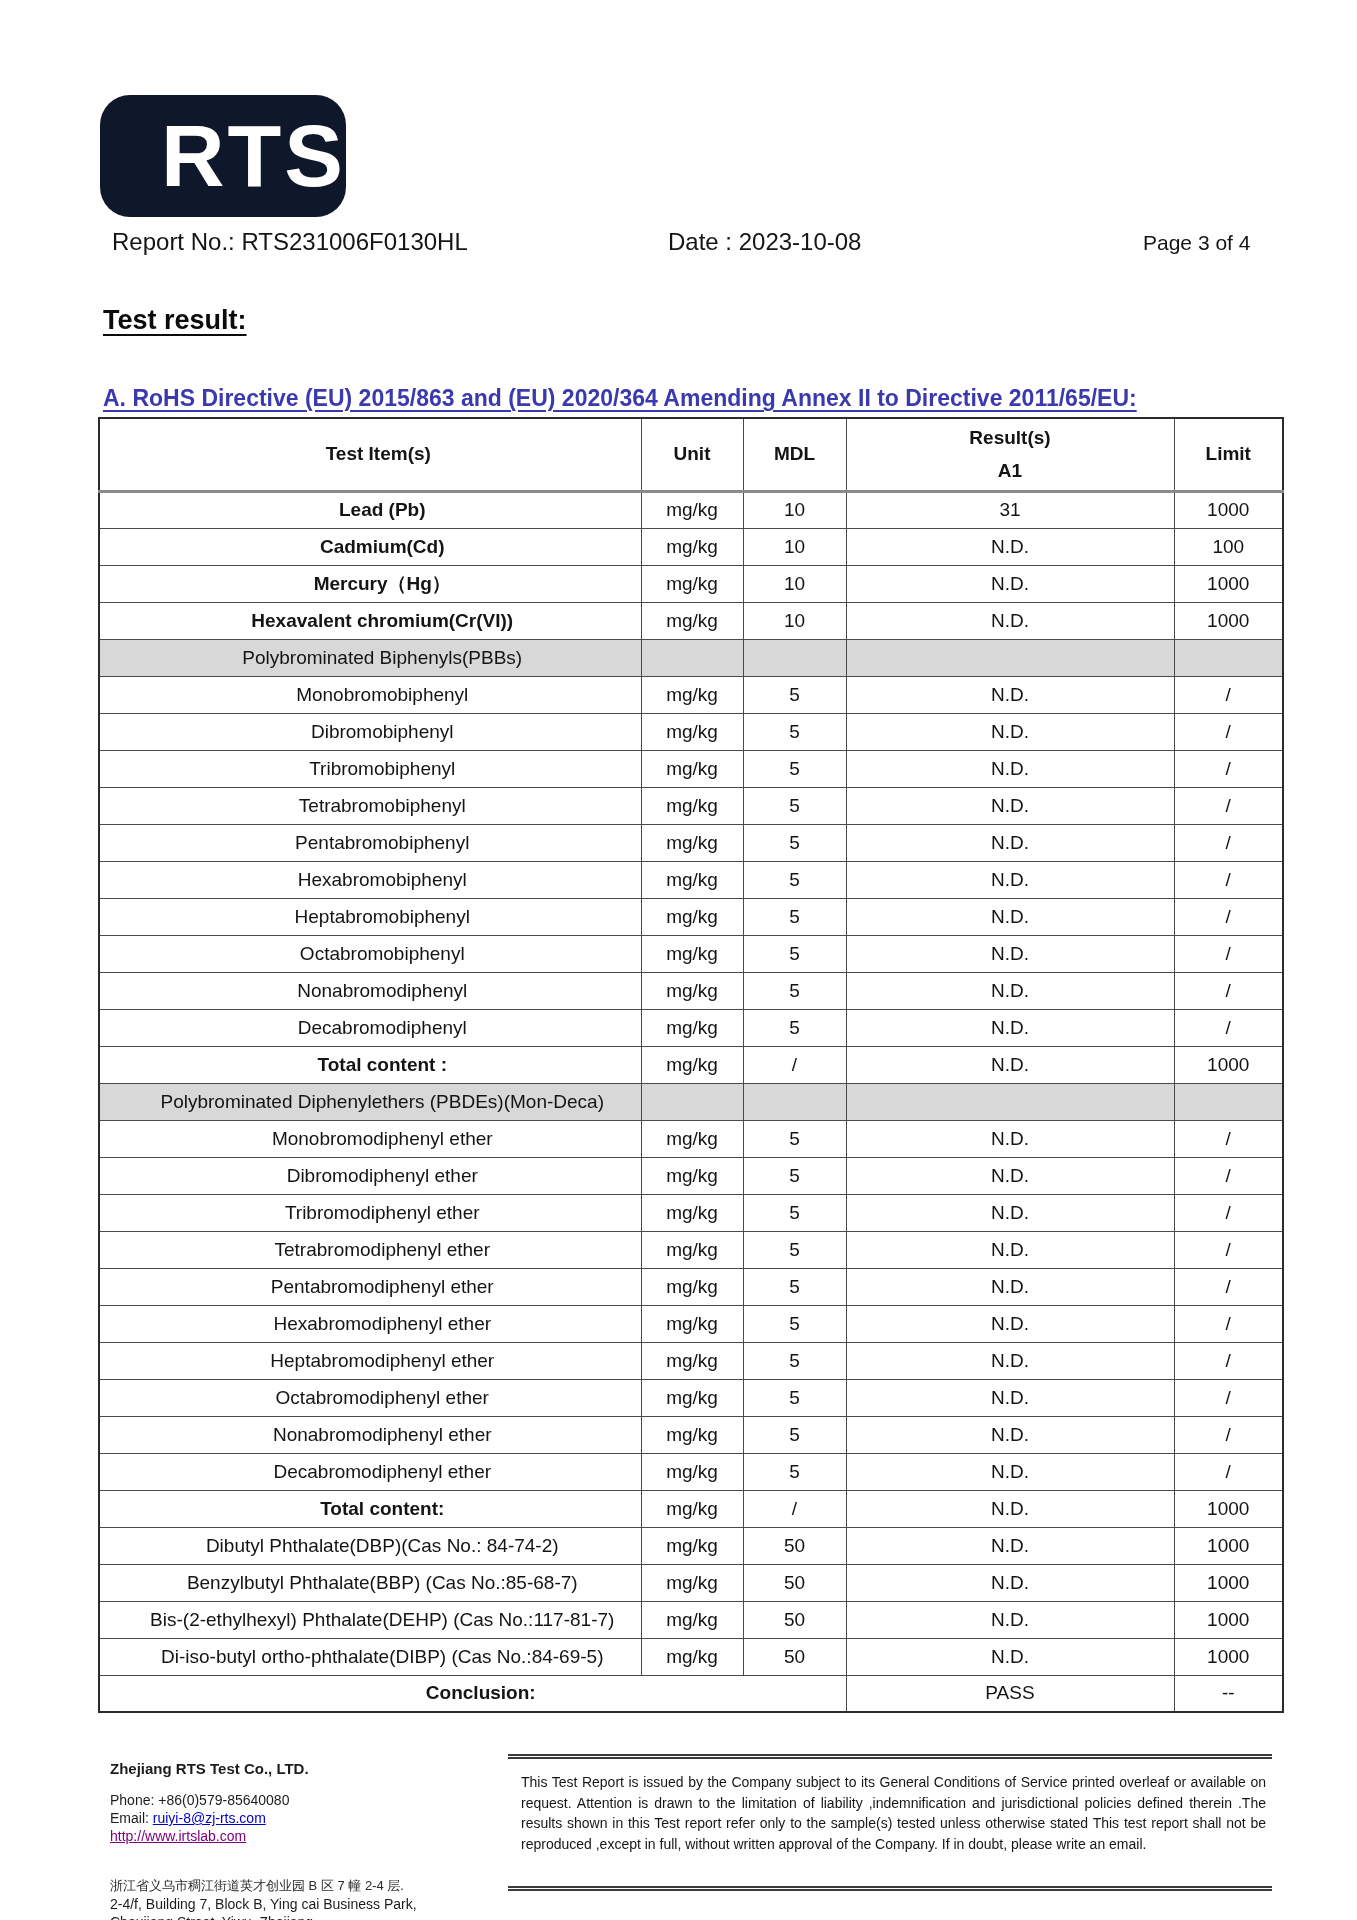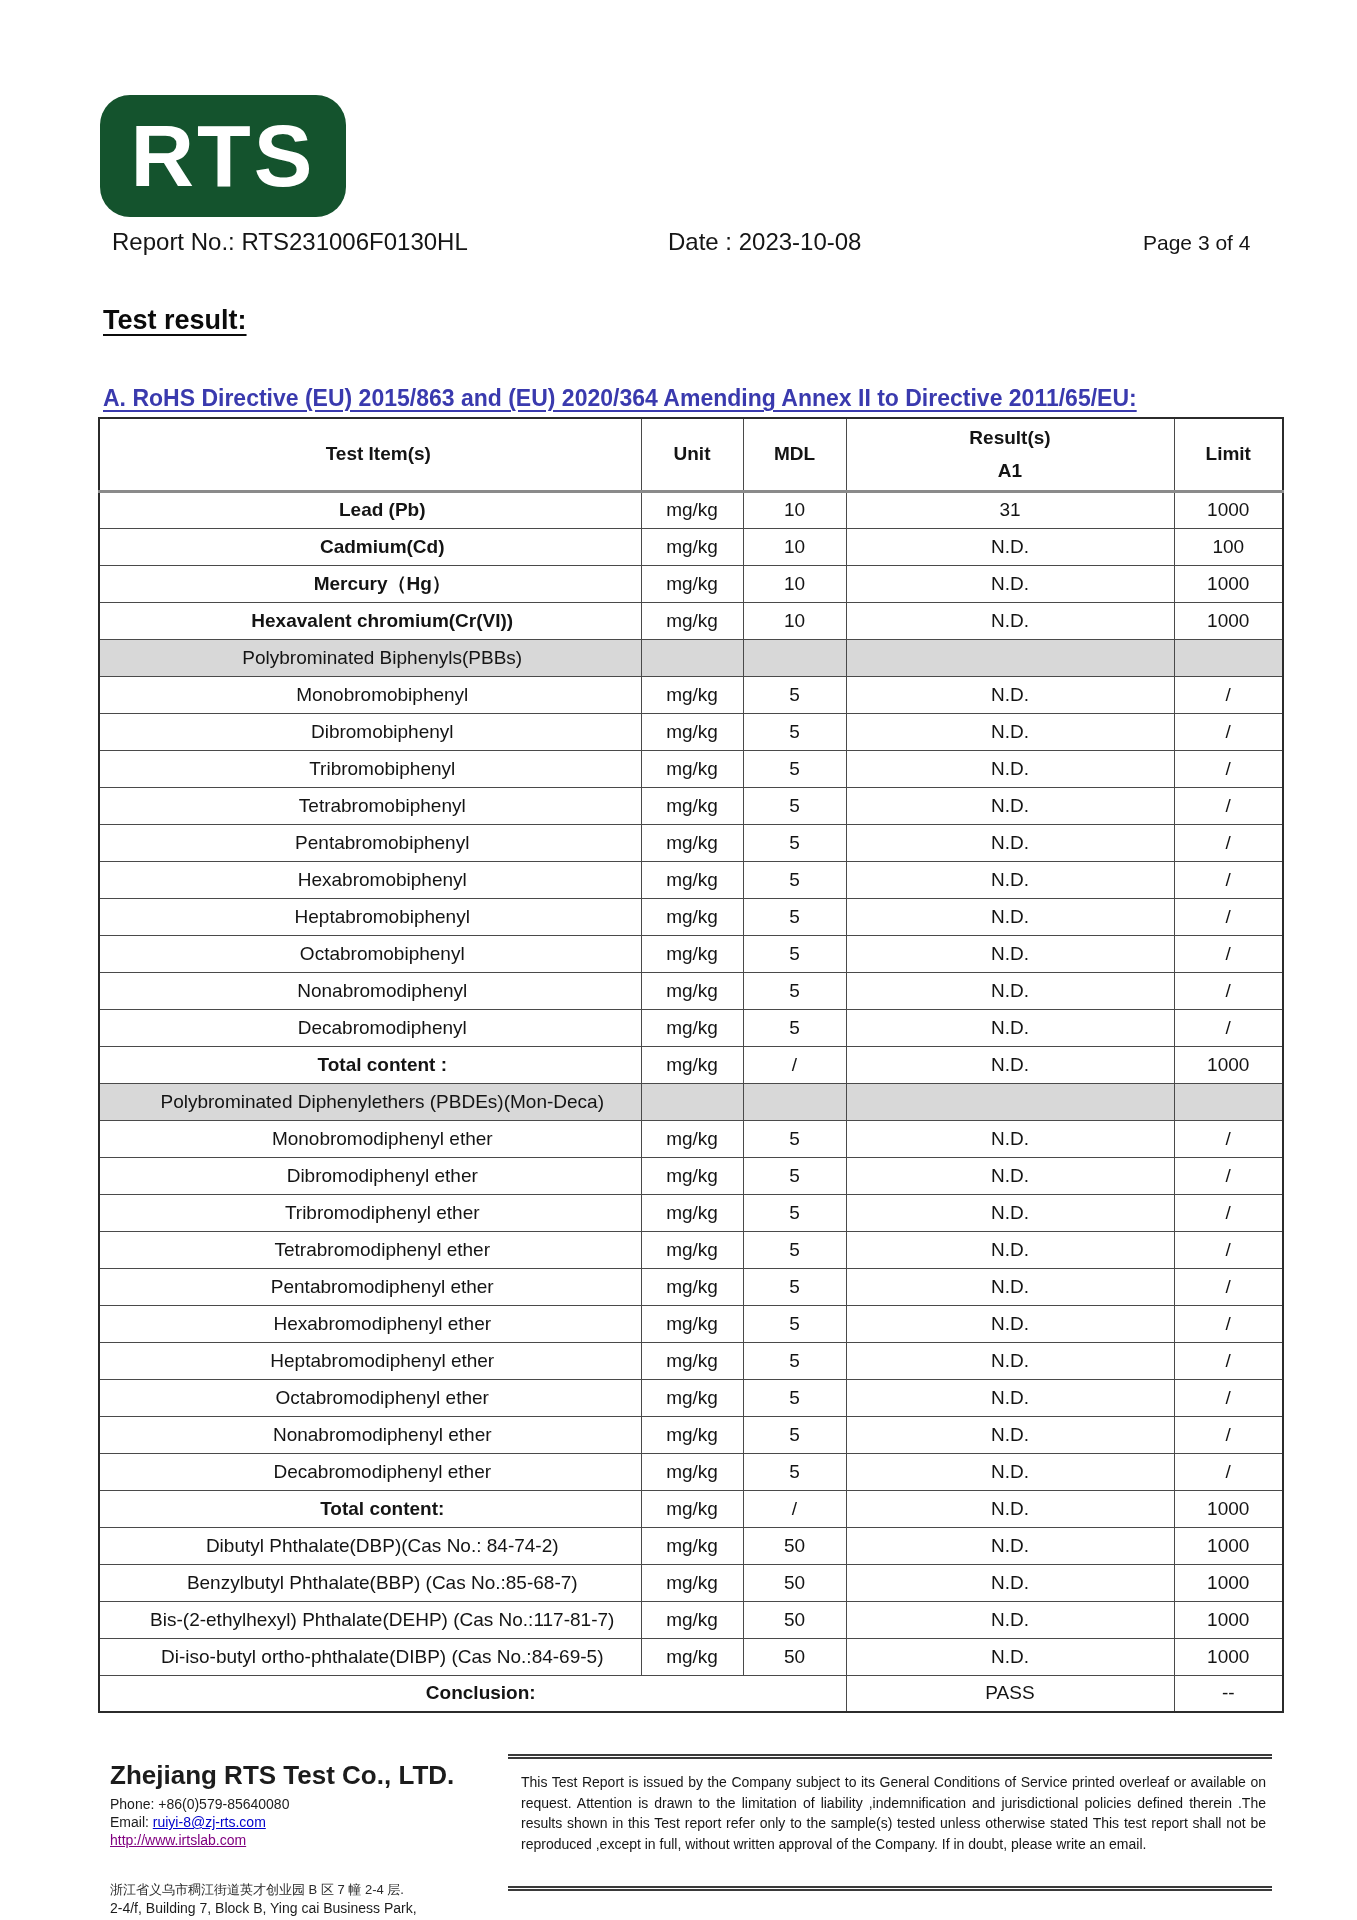--- a/index.html
+++ b/index.html
@@ -45,40 +45,40 @@
   table.results thead th { height:73px; font-weight:bold; border-bottom:3px solid #8a8a8a; }
   table.results tbody td { height:37px; }
   td.c-item, th.h-item { text-align:left; padding-left:24px; }
   th.h-item { text-align:center; padding-left:16px; }
   .res2line { line-height:33px; }
   tr.section td { background:#d8d8d8; font-weight:normal; }
   td.bold { font-weight:bold; }
   td.c-conclusion { font-weight:bold; text-align:center; padding-left:16px; }
   
   .foot-left { position:absolute; left:110px; top:1760px; width:390px; color:#1c1c1c; }
-  .foot-company { font-size:26px; font-weight:bold; margin-bottom:4px; }
+  .foot-company { font-size:15px; font-weight:bold; margin-bottom:14px; }
   .foot-small { font-size:14px; line-height:18px; }
   .foot-cn { font-size:13px; line-height:18px; color:#2a2a2a;margin-top:32px; }
   .lnk-email { color:#0000cc; text-decoration:underline; }
   .lnk-web { color:#800080; text-decoration:underline; }
   .dbl-rule { position:absolute; left:508px; width:764px; height:5px;
     border-top:2px solid #3a3a3a; border-bottom:2px solid #3a3a3a; }
   .rule-top { top:1754px; }
   .rule-bottom { top:1886px; }
   .disclaimer {
     position:absolute; left:521px; top:1772px; width:745px;
     font-size:14px; line-height:1.48; text-align:justify; color:#161616;
   }
 </style>
 </head>
 <body>
 
 <div class="page">
 
-  <div class="logo" style="background: #14532d;">
+  <div class="logo" style="background: #0f172a; justify-content: flex-end;">
     <span>RTS</span>
   </div>
   <div class="hdr-line">
     <span class="hdr-report">Report No.: RTS231006F0130HL</span>
     <span class="hdr-date">Date : 2023-10-08</span>
     <span class="hdr-page">Page 3 of 4</span>
   </div>
 
   <div class="test-result">Test result:</div>
   <div class="directive" style="color: rgb(58, 58, 174);">A. RoHS Directive (EU) 2015/863 and (EU) 2020/364 Amending Annex II to Directive 2011/65/EU:</div>

